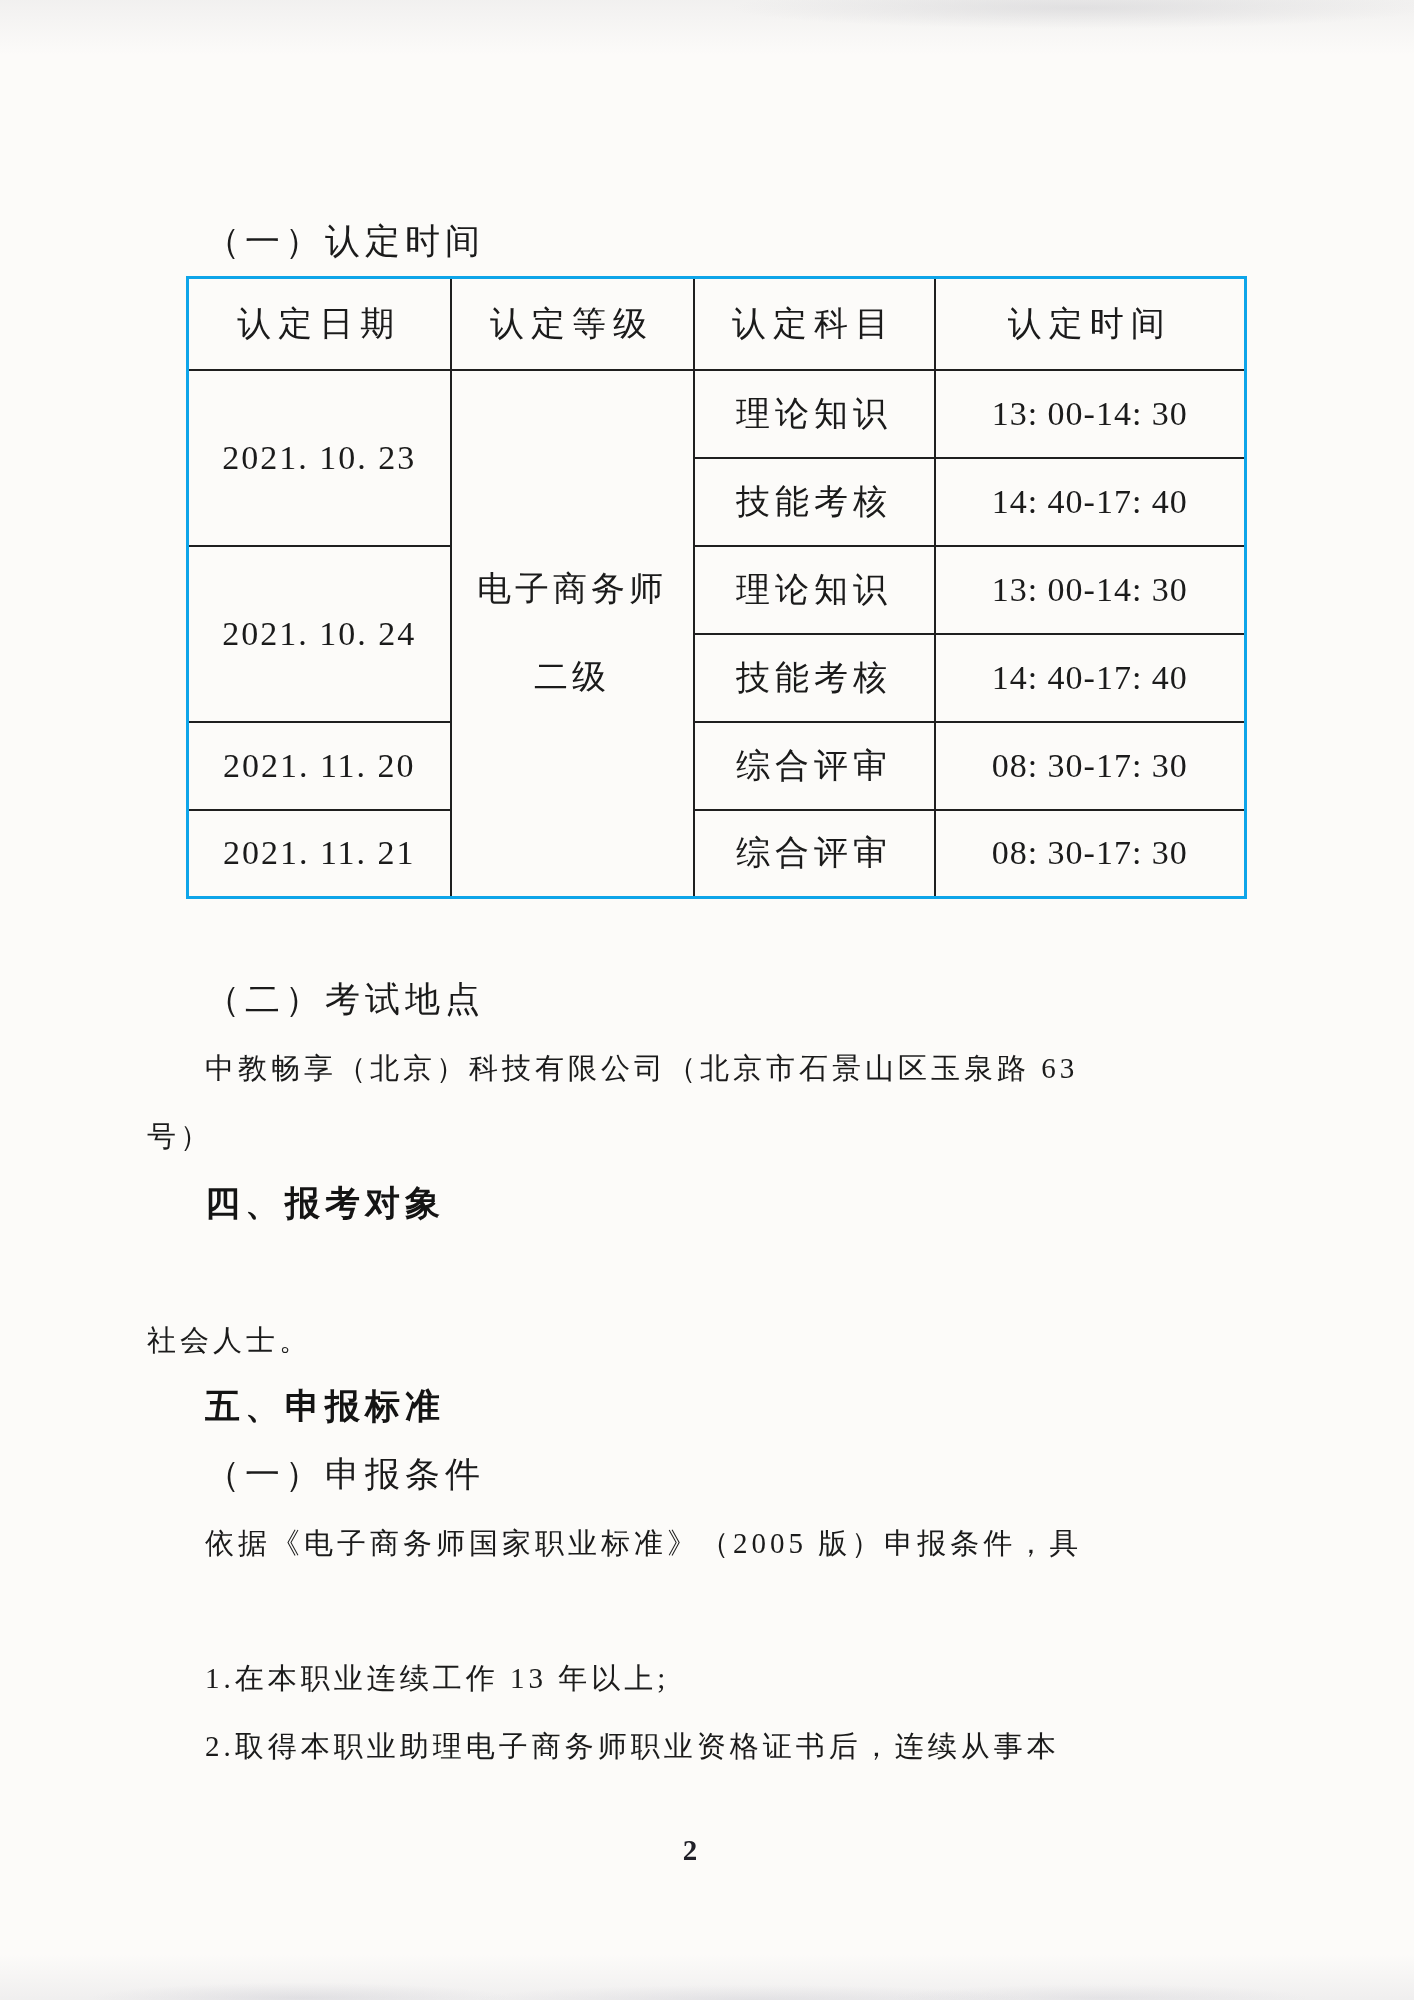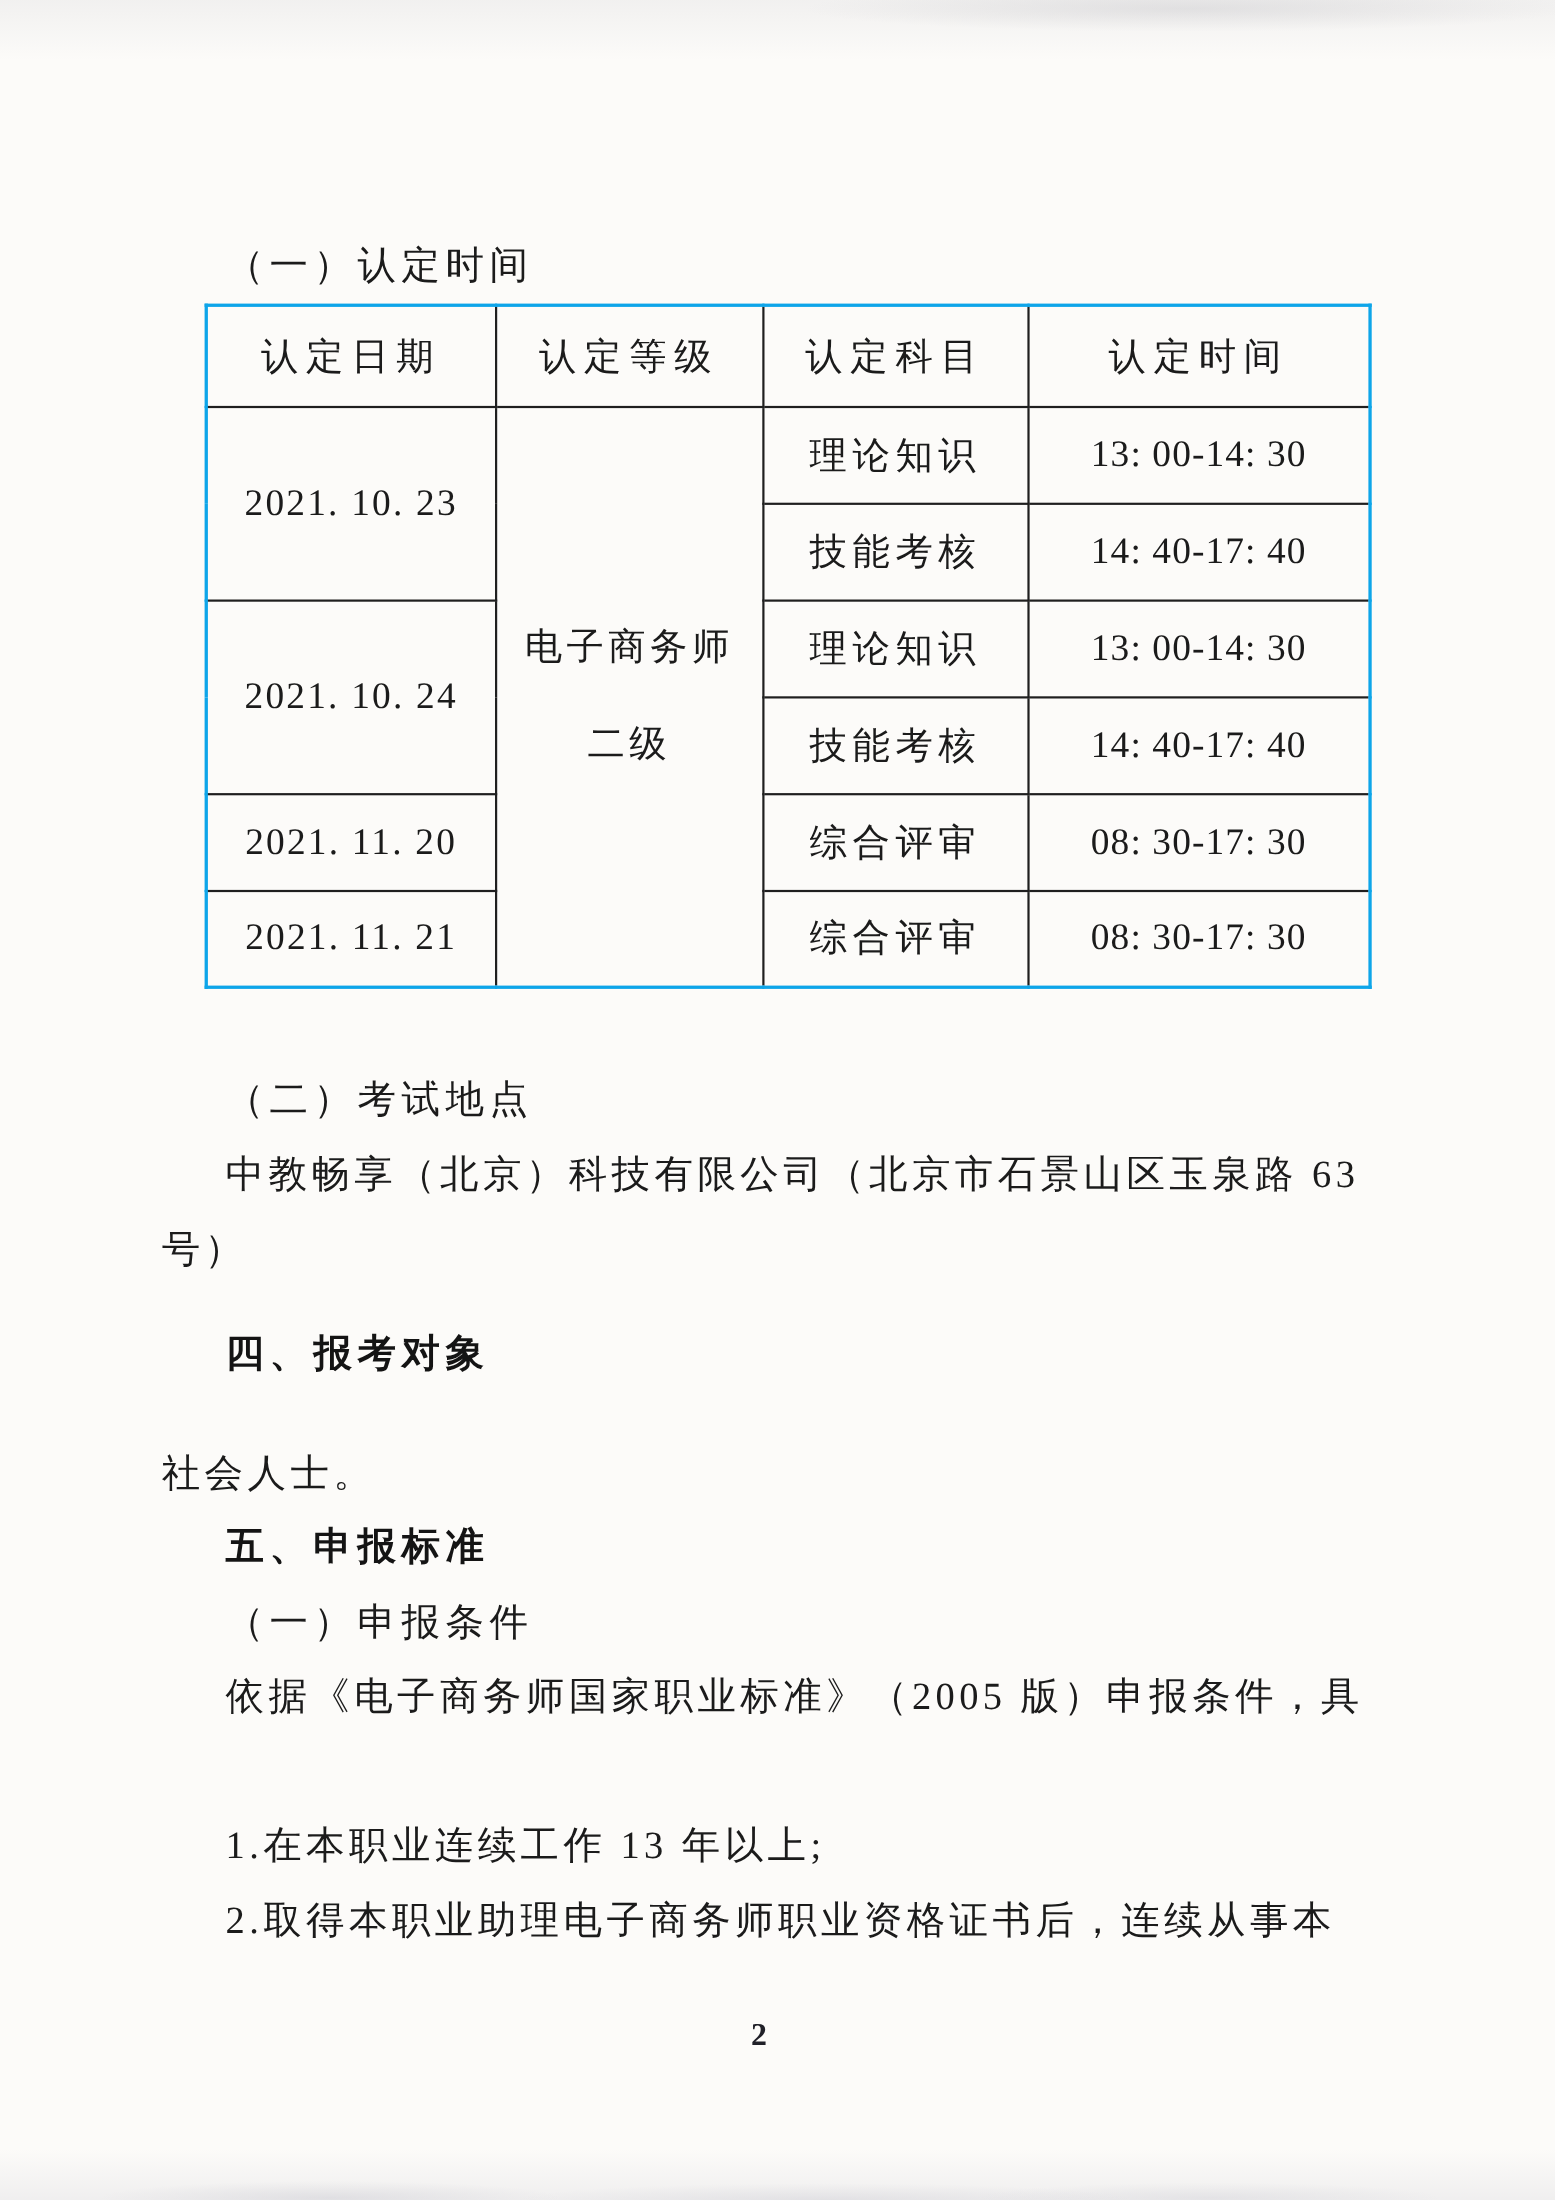--- a/index.html
+++ b/index.html
@@ -17,21 +17,21 @@
   .page {
     position: relative;
     width: 1414px;
     height: 2000px;
     background: #fcfbf9;
     padding-left: 37px;
   }
   .line {
     position: absolute;
     white-space: nowrap;
-    font-size: 35px;
+    font-size: 29px;
     line-height: 40px;
     letter-spacing: 4px;
     color: #1b1b1b;
   }
   .kai-heading {
     font-size: 35px;
     letter-spacing: 5px;
   }
   .bold-heading {
     font-family: "Liberation Sans", "DejaVu Sans", sans-serif;
@@ -153,21 +153,21 @@
       </tr>
     </tbody>
   </table>
 
   <div class="line kai-heading" style="top:980px; left:205px;">（二）考试地点</div>
 
   <div class="line" style="top:1048px; left:205px;">中教畅享（北京）科技有限公司（北京市石景山区玉泉路 63</div>
 
   <div class="line" style="top:1116px; left:147px;">号）</div>
 
-  <div class="line bold-heading" style="top:1183px; left:205px;margin-top:28px;">四、报考对象</div>
+  <div class="line bold-heading" style="top:1183px; left:205px;">四、报考对象</div>
 
 
   <div class="line" style="top:1320px; left:147px;">社会人士。</div>
 
   <div class="line bold-heading" style="top:1386px; left:205px;">五、申报标准</div>
 
   <div class="line kai-heading" style="top:1455px; left:205px;">（一）申报条件</div>
 
   <div class="line" style="top:1523px; left:205px;">依据《电子商务师国家职业标准》（2005 版）申报条件，具</div>
 

